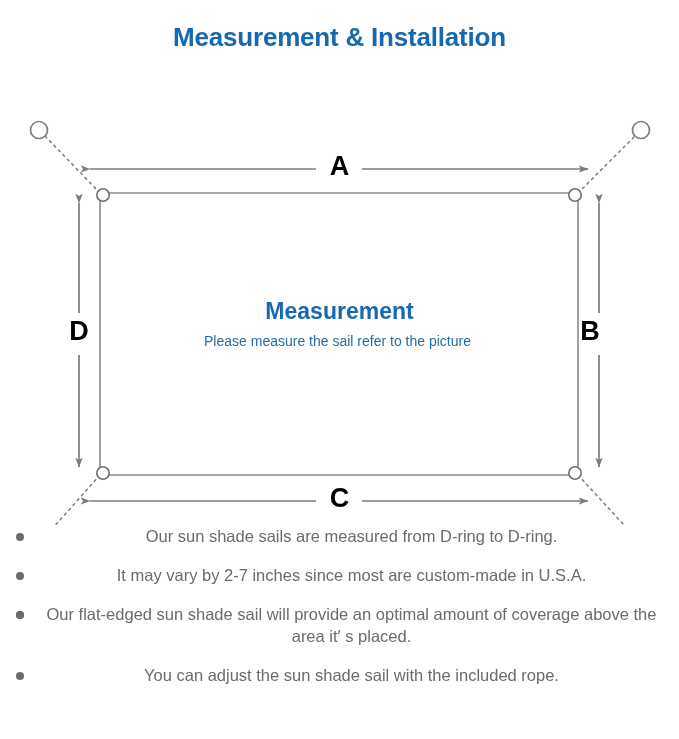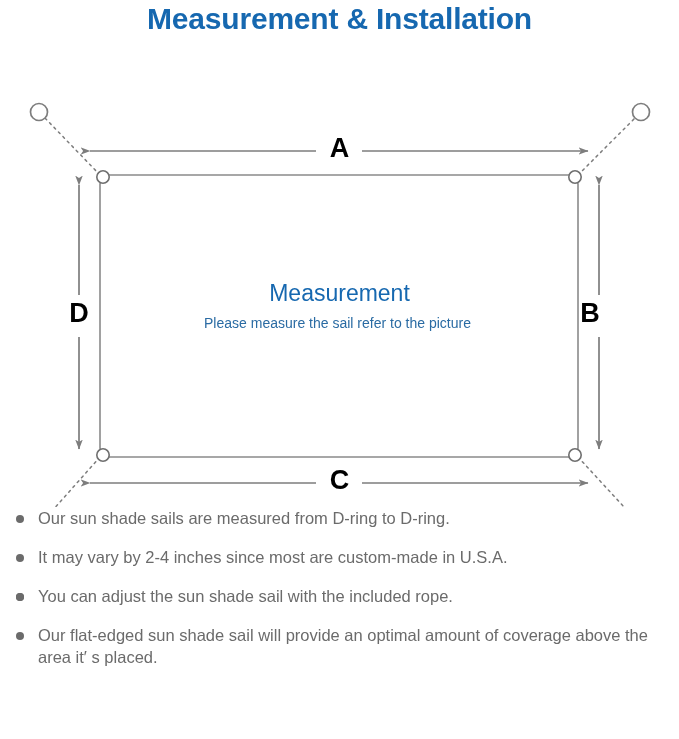--- a/index.html
+++ b/index.html
@@ -15,23 +15,23 @@
     overflow: hidden;
     position: relative;
   }
 
   
   .title {
     width: 100%;
     text-align: center;
     color: #1668b0;
     font-weight: bold;
-    font-size: 30px;
+    font-size: 26px;
     letter-spacing: -0.2px;
-    padding-top: 1px;
+    padding-top: 19px;
     line-height: 36px;
     white-space: nowrap;
   }
 
   
   .diagram-wrap {
     position: relative;
     width: 679px;
     height: 470px;
   }
@@ -43,21 +43,21 @@
   }
 
   
   .center-title {
     position: absolute;
     left: 0;
     right: 0;
     top: 243px;
     text-align: center;
     color: #1668b0;
-    font-weight: normal;
+    font-weight: bold;
     font-size: 23px;
     line-height: 26px;
   }
   .center-sub {
     position: absolute;
     left: 0;
     right: 4px;
     top: 277px;
     text-align: center;
     color: #2a6ba3;
@@ -77,20 +77,21 @@
   .dim-c { left: 0; right: 0; top: 430px; }
   .dim-d { left: 62px; top: 263px; width: 34px; }
   .dim-b { left: 573px; top: 263px; width: 34px; }
 
   
   .notes {
     position: relative;
     margin: 0;
     padding: 0 14px 0 14px;
     list-style: none;
+    text-align: center;
   }
   .note-item {
     position: relative;
     padding-left: 24px;
     margin-bottom: 17px;
     font-size: 16.5px;
     line-height: 22px;
     color: #6b6b6b;
   }
   .note-item:last-child { margin-bottom: 0; }
@@ -172,26 +173,26 @@
   <div class="dim-label dim-d">D</div>
 </div>
 
 <ul class="notes">
   <li class="note-item">
     <span class="note-bullet"></span>
     <span>Our sun shade sails are measured from D-ring to D-ring.</span>
   </li>
   <li class="note-item">
     <span class="note-bullet"></span>
-    <span>It may vary by 2-4 inches since most are custom-made in U.S.A.</span>
+    <span>It may vary by 2-7 inches since most are custom-made in U.S.A.</span>
   </li>
   <li class="note-item">
     <span class="note-bullet"></span>
   </li>
   <li class="note-item">
     <span class="note-bullet"></span>
-    <span>You can adjust the sun shade sail with the included rope.</span>
+    <span>Our flat-edged sun shade sail will provide an optimal amount of coverage above the area it′ s placed.</span>
   </li>
   <li class="note-item">
     <span class="note-bullet"></span>
-    <span>Our flat-edged sun shade sail will provide an optimal amount of coverage above the area it′ s placed.</span>
+    <span>You can adjust the sun shade sail with the included rope.</span>
   </li>
 </ul>
 
 </body></html>

